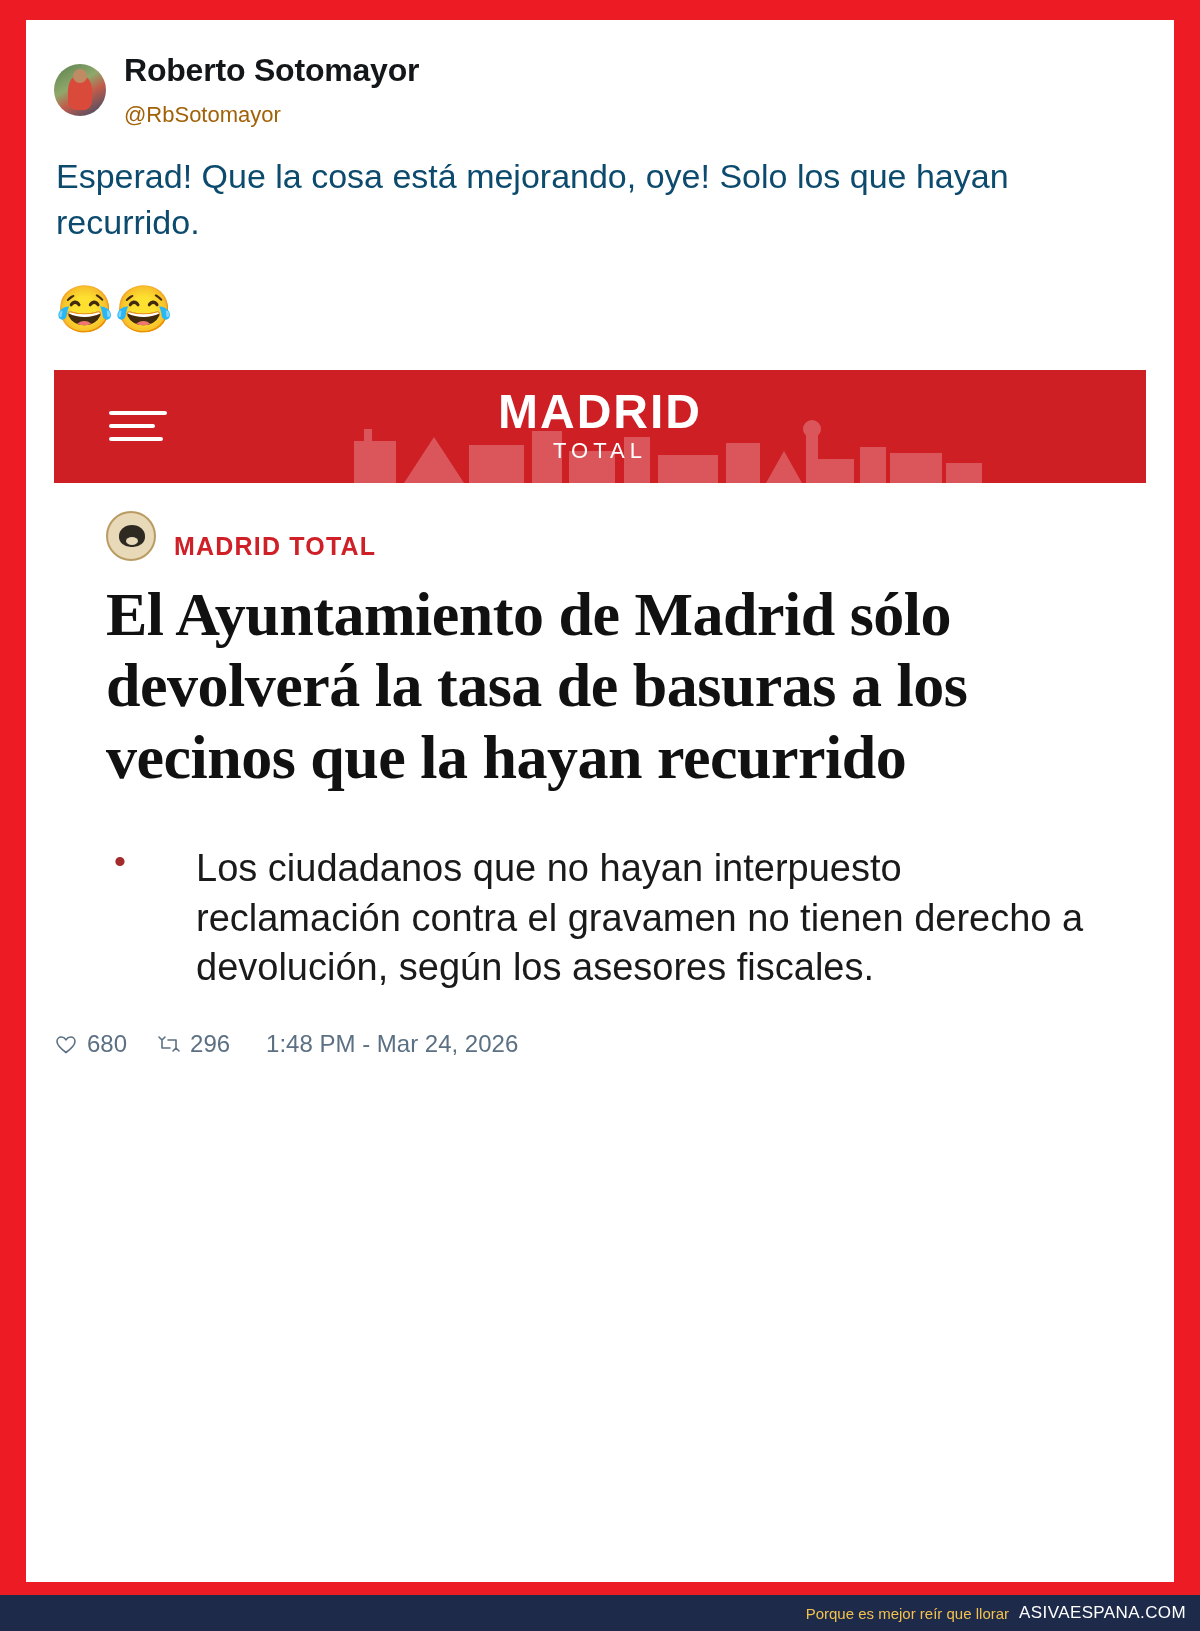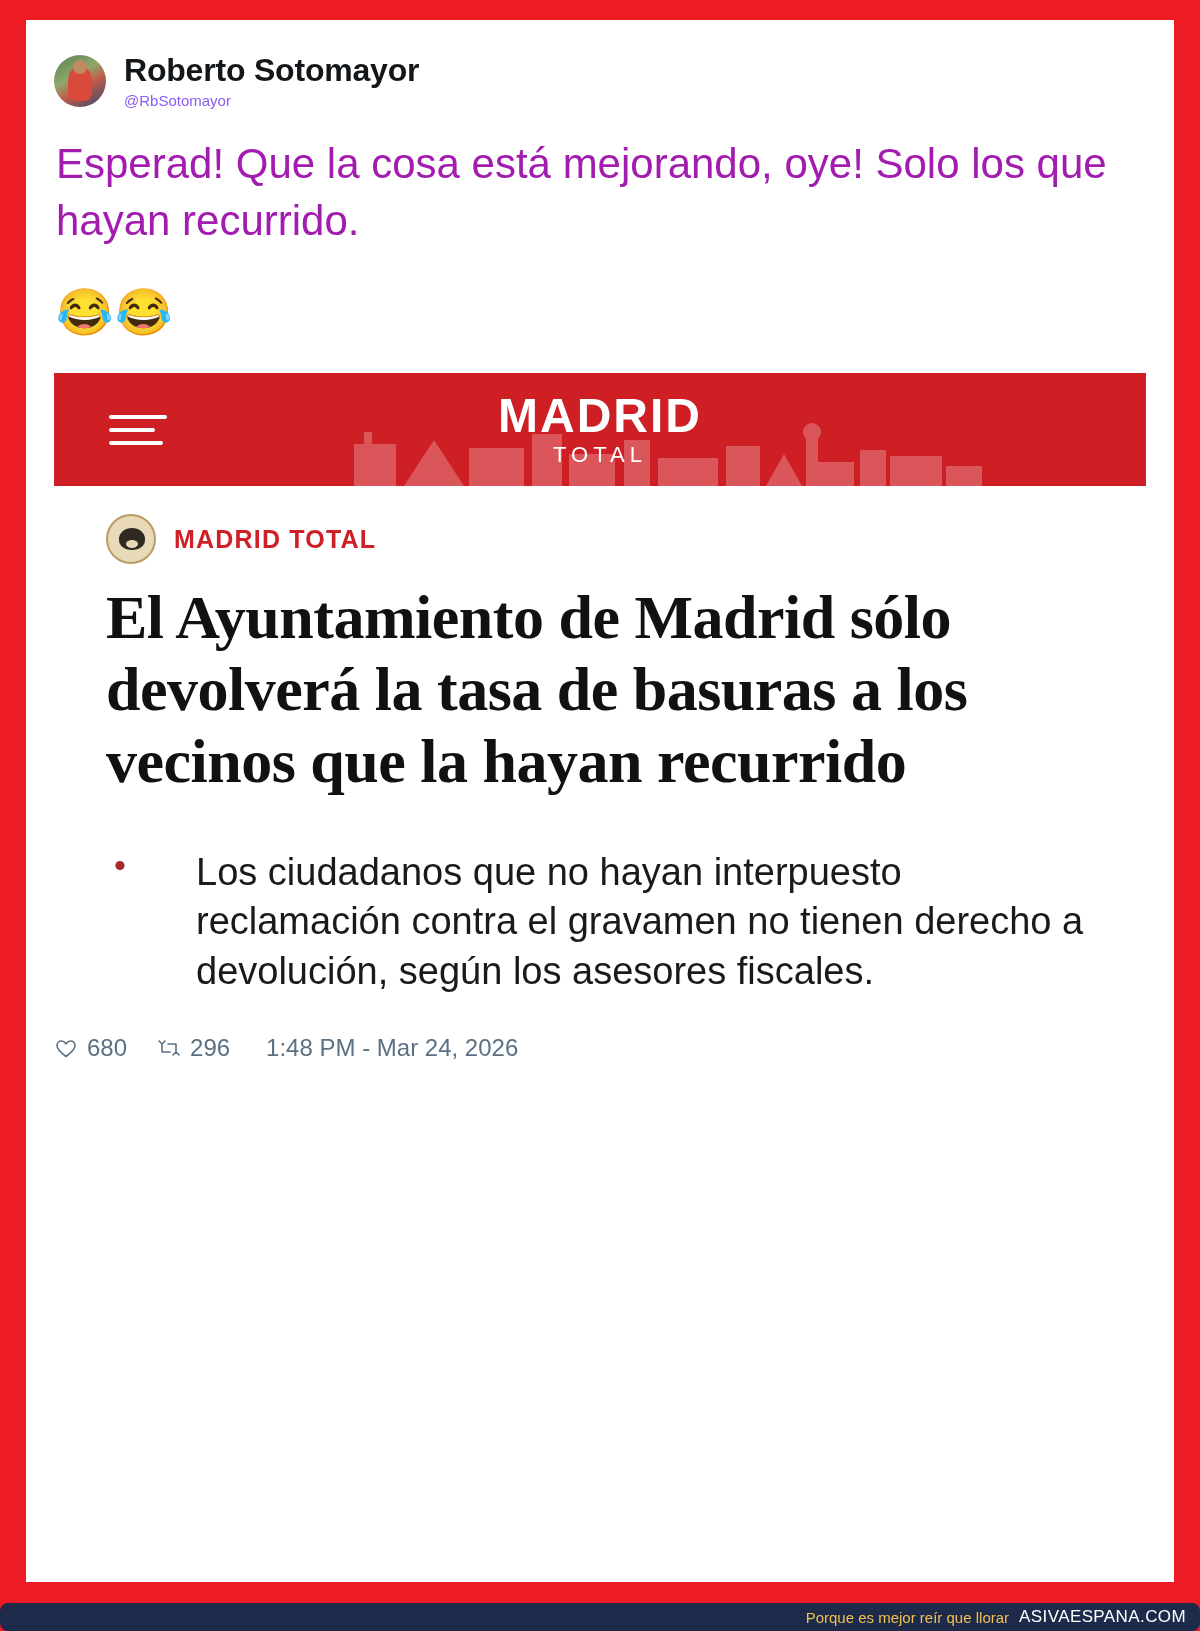--- a/index.html
+++ b/index.html
@@ -62,31 +62,31 @@
     margin-left: 18px;
     line-height: 1.15;
   }
   .display-name {
     font-size: 32px;
     font-weight: bold;
     color: #14171a;
     letter-spacing: -0.2px;
   }
   .handle {
-    font-size: 15px;
-    color: #8b5cf6;
-    margin-top: 3px;
+    font-size: 22px;
+    color: #a16207;
+    margin-top: 13px;
   }
 
   
   .tweet-text {
     padding: 26px 40px 0 30px;
-    font-size: 42px;
+    font-size: 34px;
     line-height: 1.36;
-    color: #a21caf;
+    color: #0c4a6e;
   }
   .tweet-emoji {
     padding: 40px 0 0 30px;
     font-size: 46px;
     line-height: 1;
     letter-spacing: 2px;
   }
 
   
   .article {
@@ -149,21 +149,21 @@
   .caption {
     padding: 26px 6px 0 58px;
     font-size: 26px;
     color: #222222;
     font-family: "Liberation Sans", sans-serif;
   }
   .caption .gap { display: inline-block; width: 18px; }
 
   .kicker {
     display: flex;
-    align-items: center;
+    align-items: flex-end;
     padding: 28px 0 0 52px;
   }
   .lion {
     width: 50px; height: 50px;
     border-radius: 50%;
     background: #e8d9b8;
     border: 2px solid #b99b63;
     position: relative;
     flex: none;
   }
@@ -238,27 +238,26 @@
     align-items: center;
     margin-right: 30px;
   }
   .stat svg { margin-right: 9px; }
   .timestamp { font-size: 24px; color: #5b7083; margin-left: 6px; }
 
   
   .banner {
     position: absolute;
     left: 0; right: 0; bottom: 0;
-    height: 28px;
+    height: 36px;
     background: #1d2a4a;
     display: flex;
     align-items: center;
     justify-content: flex-end;
     padding-right: 14px;
-    border-radius: 8px;
   }
   .banner-tag {
     color: #f2c14e;
     font-size: 15px;
     margin-right: 10px;
     font-family: "Liberation Sans", sans-serif;
   }
   .banner-site {
     color: #ffffff;
     font-size: 17px;

